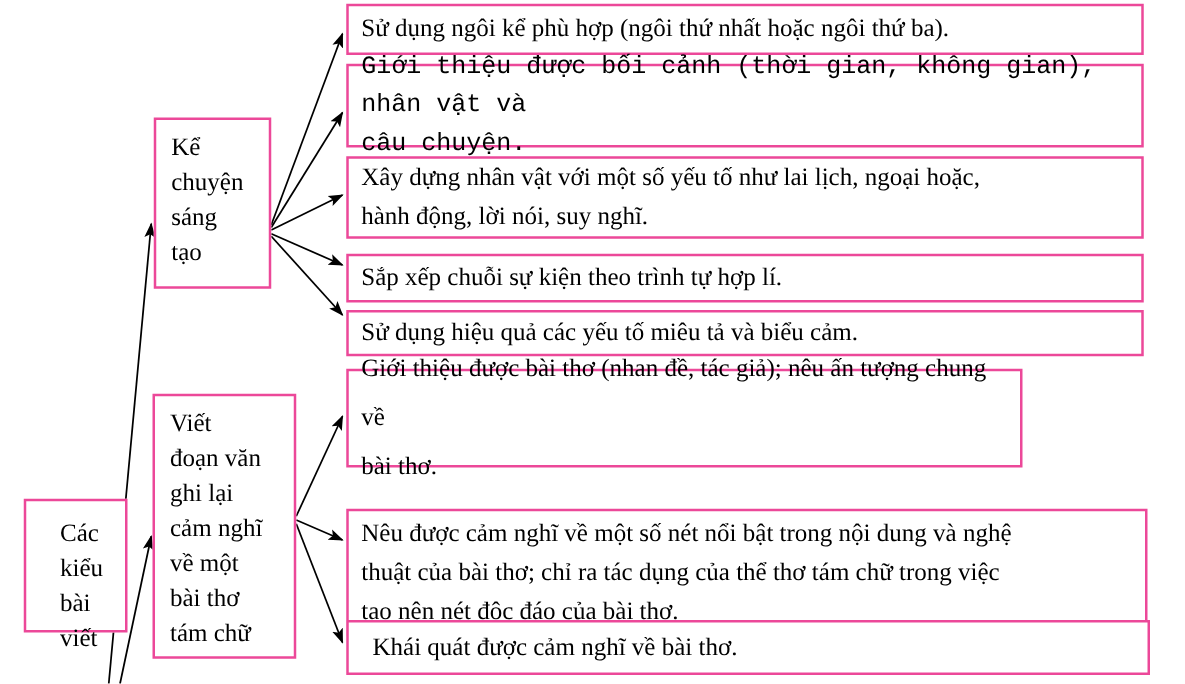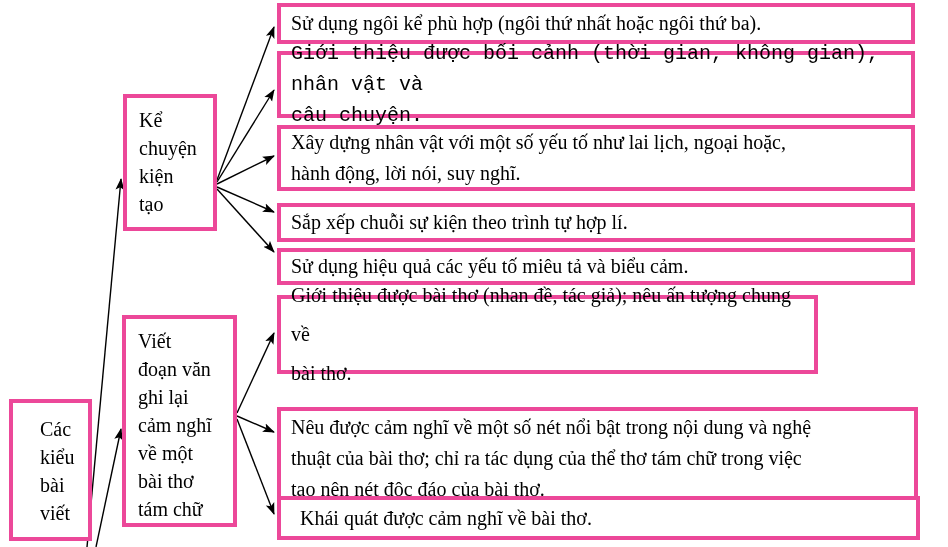--- a/index.html
+++ b/index.html
@@ -20,31 +20,31 @@
     position: absolute;
     left: 0;
     top: 0;
     width: 948px;
     height: 547px;
     pointer-events: none;
   }
   .box {
     position: absolute;
     box-sizing: border-box;
-    border: 4px solid #ec4899;
+    border: 2px solid #ec4899;
     background: #ffffff;
     white-space: pre-line;
     font-size: 20px;
     line-height: 31px;
   }
   .node {
     line-height: 28px;
     padding: 8px 4px 0 12px;
   }
-  .root  { left: 9px;   top: 399px; width: 83px;  height: 142px; padding-top: 12px; padding-left: 27px; }
+  .root  { left: 19px;   top: 399px; width: 83px;  height: 107px; padding-top: 12px; padding-left: 27px; }
   .br-a  { left: 123px; top: 94px;  width: 94px;  height: 137px; }
   .br-b  { left: 122px; top: 315px; width: 115px; height: 212px; }
   .leaf {
     left: 277px;
     width: 638px;
     display: flex;
     align-items: center;
     padding: 2px 10px;
   }
   .l1 { top: 3px;   height: 41px; }
@@ -81,21 +81,21 @@
     </g>
   </svg>
 
   <div class="box node root">Các
 kiểu
 bài
 viết</div>
 
   <div class="box node br-a">Kể
 chuyện
-kiện
+sáng
 tạo</div>
 
   <div class="box node br-b">Viết
 đoạn văn
 ghi lại
 cảm nghĩ
 về một
 bài thơ
 tám chữ</div>
 

